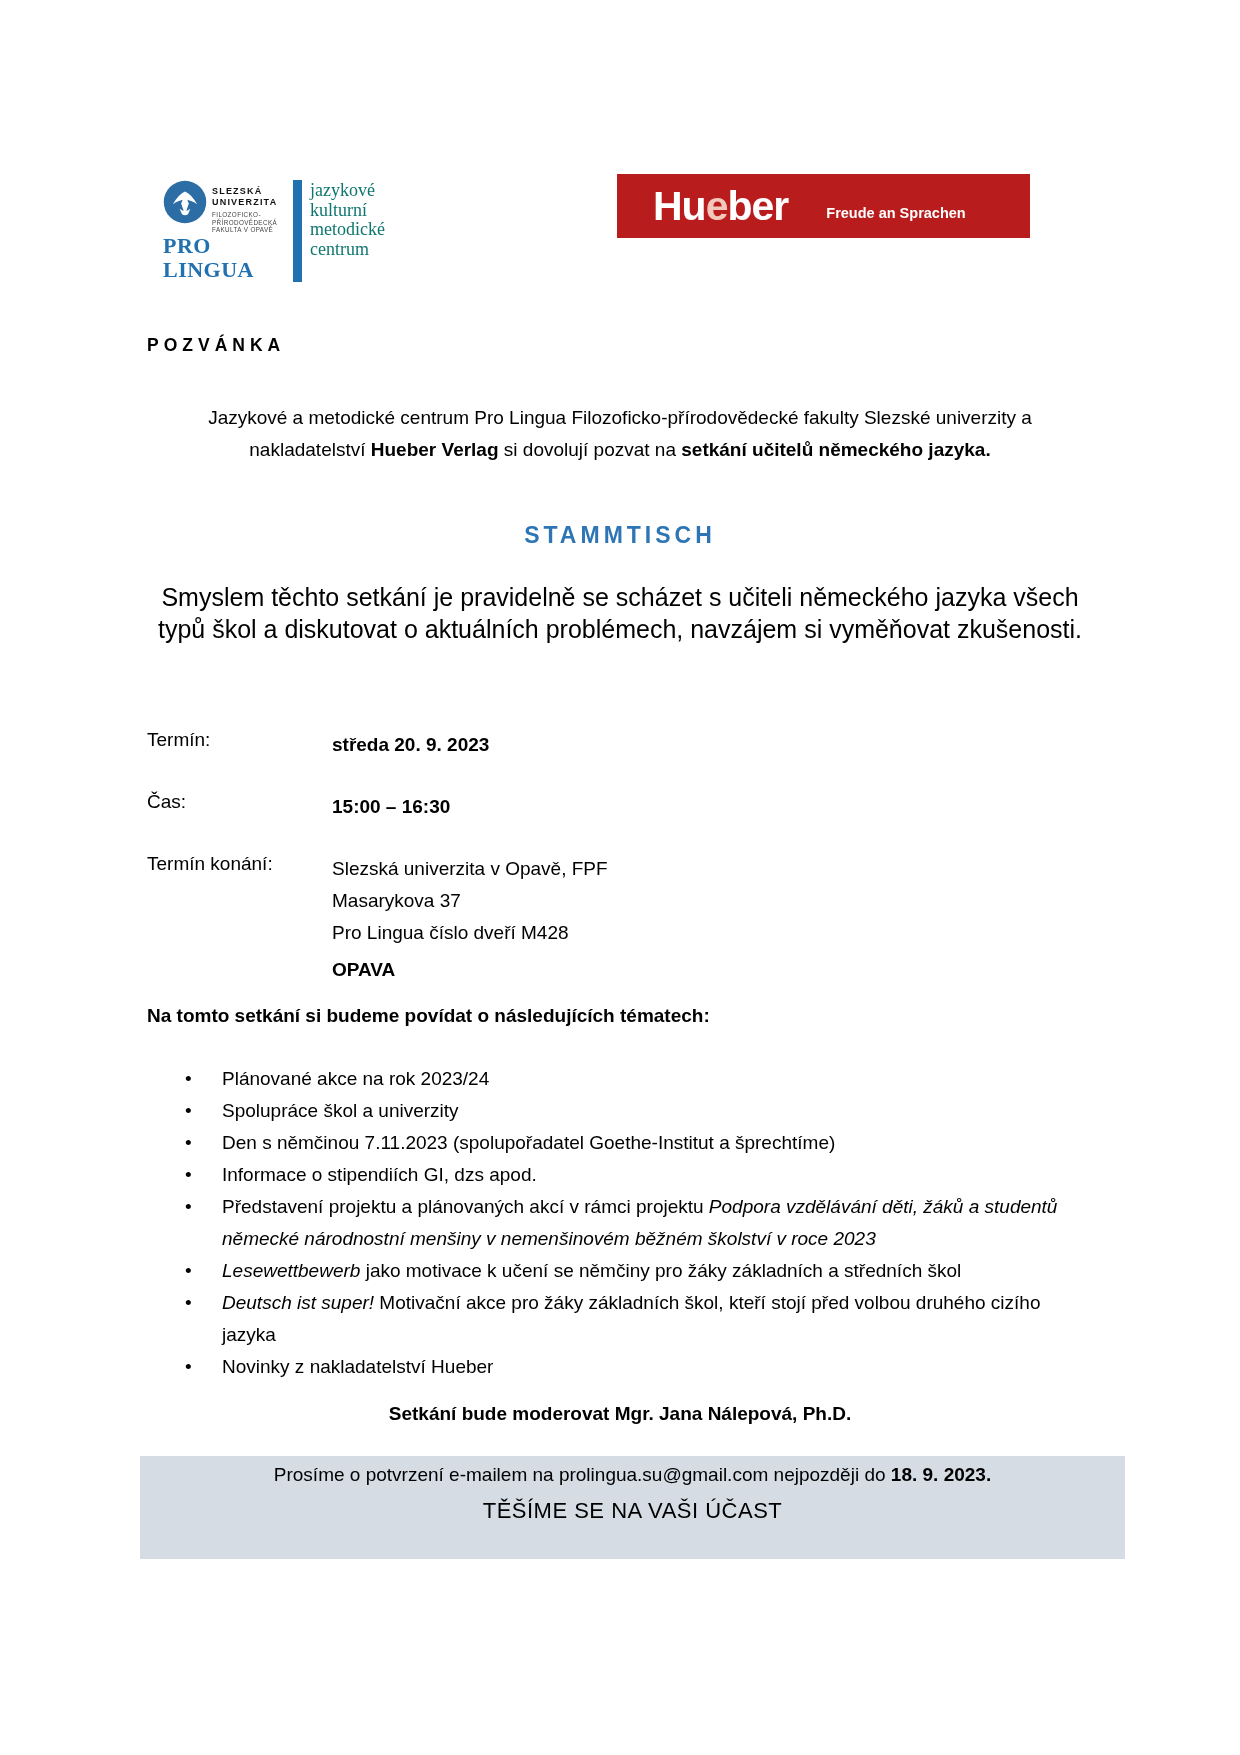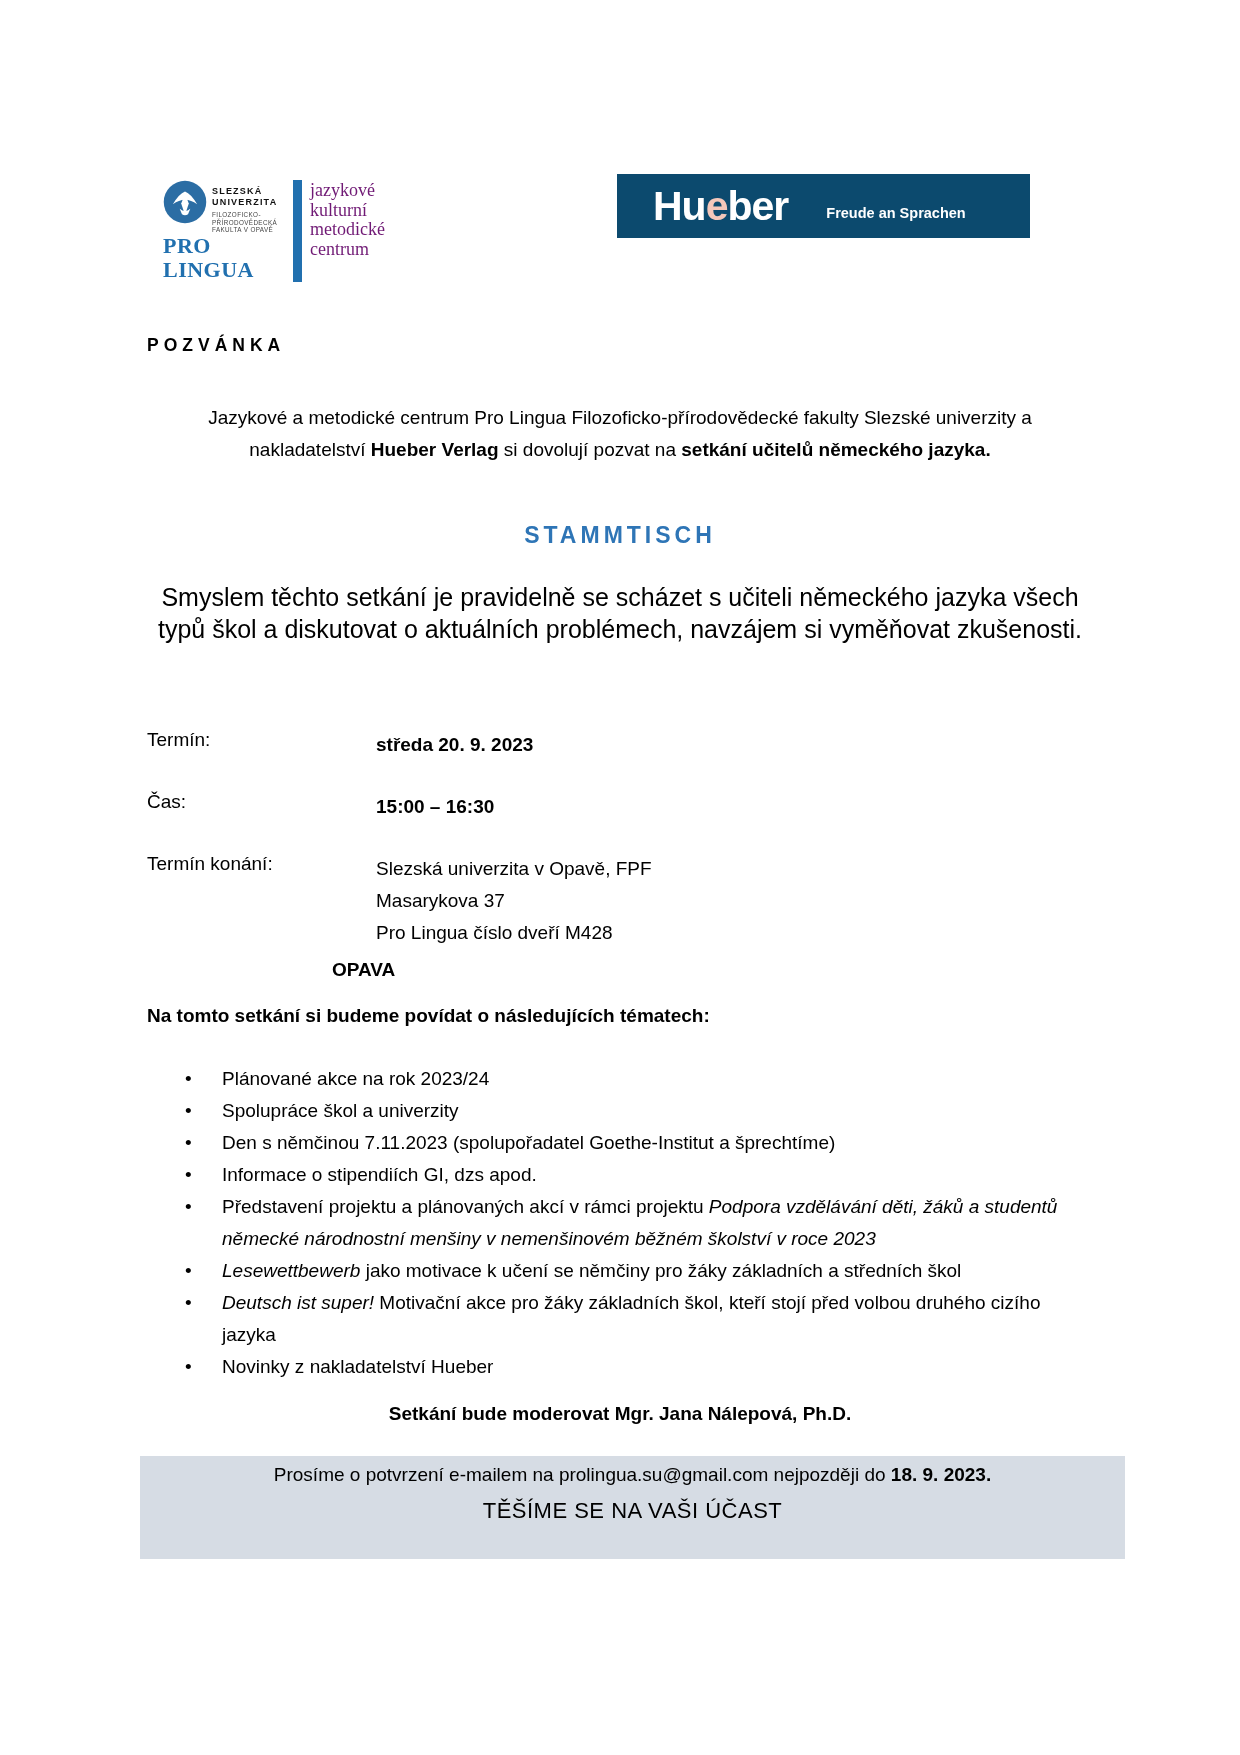--- a/index.html
+++ b/index.html
@@ -16,44 +16,44 @@
   
   .prolingua-logo { position:absolute; left:163px; top:180px; display:flex; align-items:stretch; }
   .pl-left { width:122px; display:flex; flex-direction:column; justify-content:space-between; }
   .pl-toprow { display:flex; gap:5px; align-items:flex-start; }
   .pl-emblem { width:44px; height:44px; flex:0 0 auto; }
   .pl-unitext { padding-top:6px; }
   .pl-uniname { font-size:9px; font-weight:bold; letter-spacing:1.2px; line-height:11px; color:#111; }
   .pl-fac { font-size:6.3px; color:#444; line-height:7.5px; margin-top:3px; letter-spacing:0.4px; }
   .pl-brand { font-family:"Liberation Serif", serif; font-weight:bold; font-size:22px; letter-spacing:0.5px; color:#2170AF; line-height:24px; }
   .pl-bar { width:9px; background:#2170AF; margin-left:8px; }
-  .pl-center { font-family:"Liberation Serif", serif; font-size:18px; line-height:19.5px; padding-left:8px; color:#701a75; padding-top:1px; }
+  .pl-center { font-family:"Liberation Serif", serif; font-size:18px; line-height:19.5px; padding-left:8px; color:#0f766e; padding-top:1px; }
 
   .hueber-box {
     position:absolute; left:617px; top:174px; width:413px; height:64px;
-    background:#0c4a6e; display:flex; align-items:center;
+    background:#b91c1c; display:flex; align-items:center;
   }
   .hueber-word { font-size:41px; font-weight:bold; color:#ffffff; margin-left:36px; letter-spacing:-1px; line-height:1; }
   .hueber-word .lite { color:#F3C7BA; }
   .hueber-tagline { font-size:14.5px; font-weight:bold; color:#ffffff; margin-left:38px; margin-top:14px; }
 
   
   .content { position:absolute; left:147px; top:17px; width:946px; }
 
   .doc-title { margin:318px 0 0 0; font-size:17.5px; font-weight:bold; letter-spacing:5px; }
 
   .intro { margin:46px 0 0 0; text-align:center; font-size:19px; line-height:32px; }
   .stammtisch { margin:56px 0 0 0; text-align:center; font-size:23px; font-weight:bold; letter-spacing:4px; color:#2E75B6; }
   .purpose { margin:32px 0 0 0; text-align:center; font-size:25px; line-height:32px; }
 
   .details { margin-top:84px; font-size:19px; }
   .detail-row { display:flex; margin-bottom:30px; }
   .detail-row.m0 { margin-bottom:0; }
   .detail-label { width:185px; flex:0 0 auto; }
-  .detail-value { line-height:32px;margin-left:44px; }
+  .detail-value { line-height:32px; }
   .bold { font-weight:bold; }
   .city { margin-top:10px; margin-left:185px; font-weight:bold; font-size:19px; }
 
   .topics-heading { margin-top:24px; font-size:19px; font-weight:bold; }
   .topics { margin:36px 0 0 0; padding:0 0 0 75px; list-style:none; font-size:19px; line-height:32px; }
   .topics li { position:relative; }
   .topics li::before { content:"\2022"; position:absolute; left:-37px; font-size:19px; }
   .it { font-style:italic; }
 
   .moderator { margin:20px 0 0 0; text-align:center; font-size:19px; font-weight:bold; }

